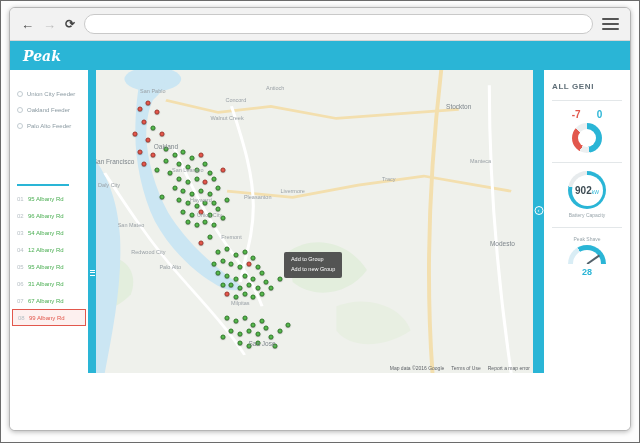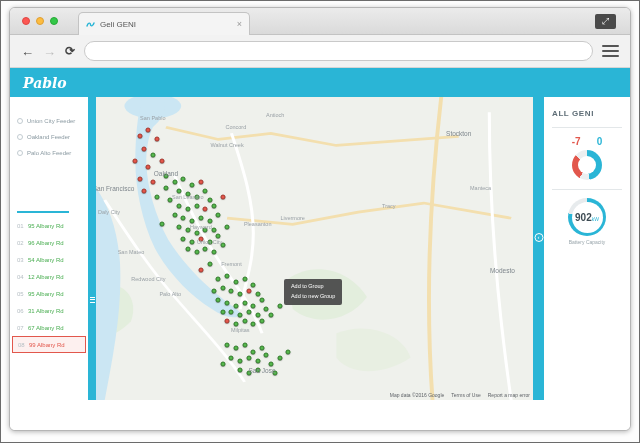--- a/index.html
+++ b/index.html
@@ -100,49 +100,36 @@
   .needle { position:absolute; left:50%; bottom:0; width:15px; height:1.5px; background:#54626b;
     transform-origin:left center; transform:rotate(-35deg); z-index:2; }
   .g3-val { font-size:9px; font-weight:bold; color:var(--accent); }
 </style>
 </head>
 <body>
 
 <div class="frame">
   <div class="window">
 
-    <div class="tabstrip">
-      <span class="dot r"></span>
-      <span class="dot y"></span>
-      <span class="dot g"></span>
-      <div class="tab">
-        <svg width="9" height="9" viewBox="0 0 9 9">
-          <path d="M1 6 C2 2.5 4.5 2.5 4.5 4.5 C4.5 6.5 7 6.5 8 3" stroke="#2ab5d6" fill="none" stroke-width="1.4" stroke-linecap="round"></path>
-        </svg>
-        <span>Geli GENI</span>
-        <span class="tab-close">×</span>
-      </div>
-      <span class="fs-btn">⤢</span>
-    </div>
 
     <div class="toolbar">
       <span class="nav">←</span>
       <span class="nav fwd">→</span>
       <span class="nav reload">⟳</span>
       <input class="urlbar" readonly="" value="" style="">
       <span class="menu-btn">
           <i></i>
           <i></i>
           <i></i>
         </span>
     </div>
 
     <div class="app">
       <div class="app-header">
-        <span class="logo">Pablo</span>
+        <span class="logo">Peak</span>
       </div>
 
       <div class="content">
 
         <div class="left-panel">
           <div>
               <div class="feeder-row">
                 <span class="radio"></span>
                 <span class="feeder-label">Union City Feeder</span>
               </div>
@@ -376,19 +363,26 @@
 
           <div class="gauge-section">
             <div class="ring">
               <span class="ring-val">
                 <span>902</span><span class="ring-unit">kW</span>
               </span>
             </div>
             <div class="gauge-label">Battery Capacity</div>
           </div>
 
+          <div class="gauge-section">
+            <div class="gauge-label">Peak Shave</div>
+            <div class="semi">
+              <span class="needle"></span>
+            </div>
+            <div class="g3-val">28</div>
+          </div>
         </div>
 
       </div>
     </div>
 
   </div>
 </div>
 
 </body></html>

